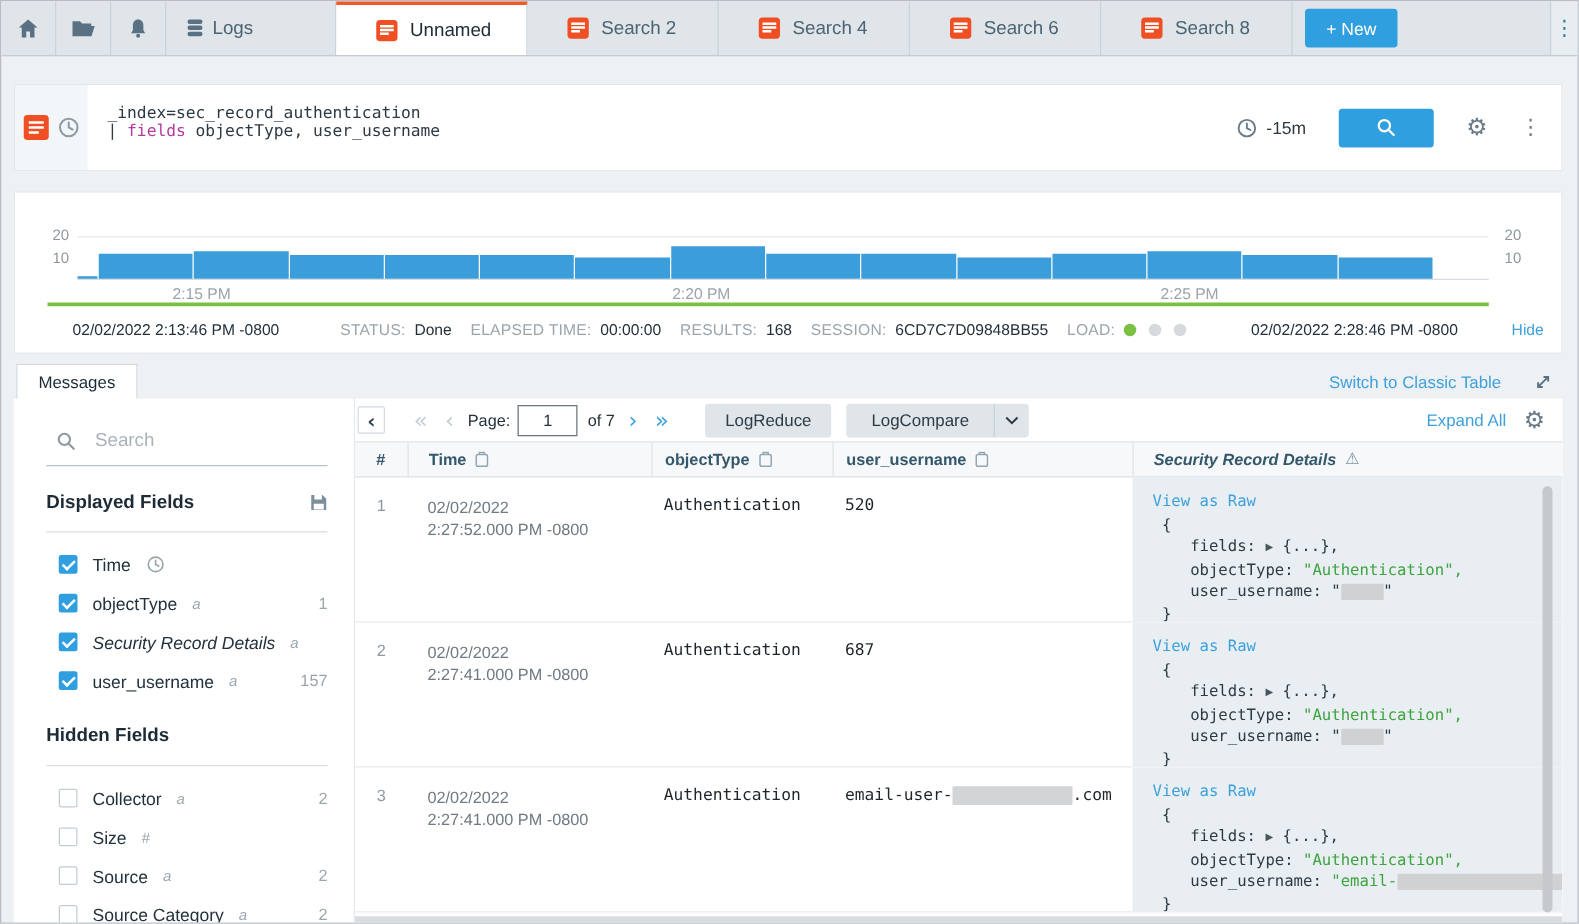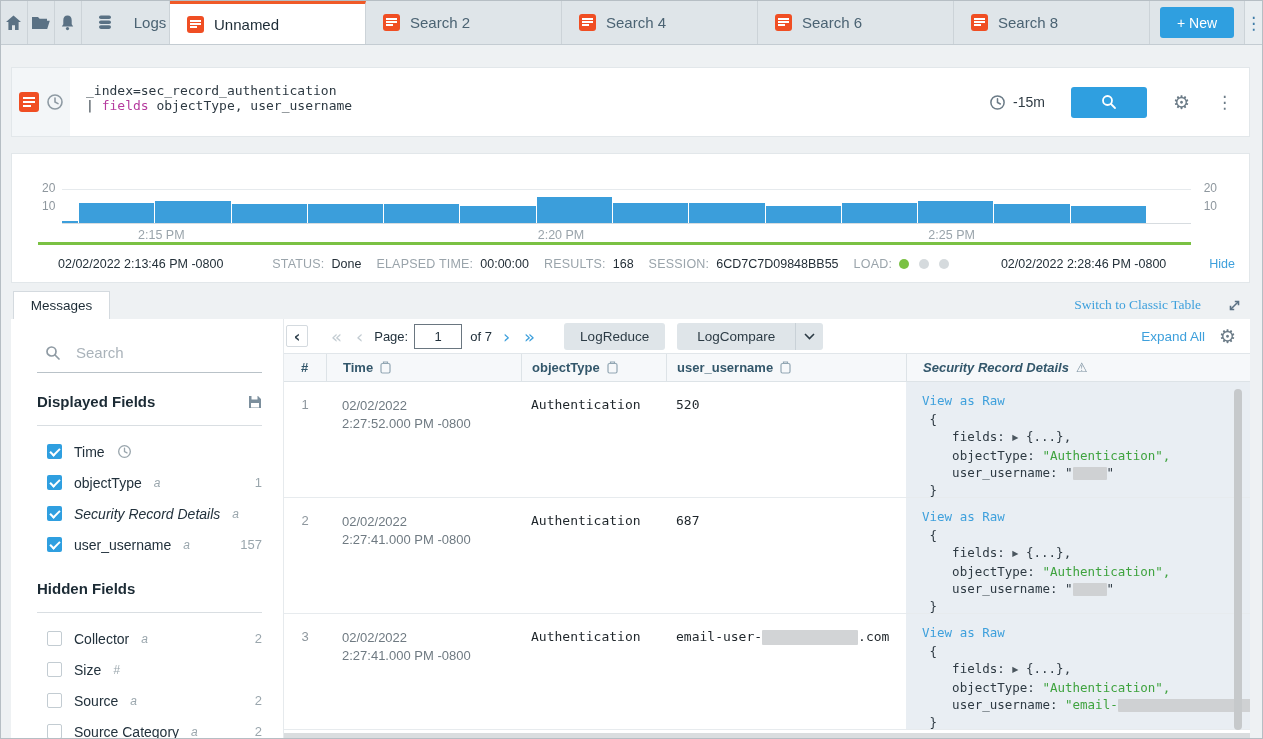--- a/index.html
+++ b/index.html
@@ -7,24 +7,24 @@
   .window{position:relative;width:1263px;height:739px;background:#eef1f3;border:1px solid #b6bec4;
     font-family:"Liberation Sans",sans-serif;font-size:13px;color:#243746;overflow:hidden;}
   .glyph{font-family:"DejaVu Sans",sans-serif;}
   svg{display:block;}
 
   
   .topbar{position:absolute;top:0;left:0;right:0;height:44px;background:#dfe5e9;
     border-bottom:1px solid #c4ccd2;display:flex;align-items:stretch;}
   .icon-tab{width:44px;display:flex;align-items:center;justify-content:center;
     border-right:1px solid #ccd3d8;color:#5a7184;cursor:pointer;}
-  .logs-tab{width:136px;display:flex;align-items:center;gap:21px;padding-left:15px;
+  .logs-tab{width:136px;display:flex;align-items:center;gap:6px;padding-left:15px;
     border-right:1px solid #ccd3d8;color:#4b6373;font-size:15px;}
   #session-tabs{display:flex;align-items:stretch;}
-  .session-tab{width:196px;display:flex;align-items:center;gap:10px;padding-left:17px;
+  .session-tab{width:153px;display:flex;align-items:center;gap:10px;padding-left:32px;
     border-right:1px solid #ccd3d8;color:#4b6373;font-size:15px;cursor:pointer;}
   .session-tab.active{background:#fff;border-top:3px solid #f05a28;color:#1c2b35;}
   .doc-icon{width:17px;height:17px;border-radius:3px;background:#f04e23;position:relative;flex:0 0 17px;}
   .doc-icon::before{content:'';position:absolute;left:3px;top:4px;width:11px;height:2px;background:#fff;box-shadow:0 3px 0 #fff;}
   .doc-icon::after{content:'';position:absolute;left:3px;top:10px;width:7px;height:2px;background:#fff;}
   .new-btn{align-self:center;margin:0 10px;height:31px;min-width:74px;background:#2f9fe0;color:#fff;
     border:none;border-radius:3px;font-size:14px;font-family:"Liberation Sans",sans-serif;cursor:pointer;padding:0 14px;}
   .topbar-dots{margin-left:auto;width:22px;display:flex;align-items:center;justify-content:center;
     background:#e8edf0;border-left:1px solid #ccd3d8;color:#3e7ca8;font-size:17px;cursor:pointer;}
 
@@ -65,21 +65,21 @@
   .sval{color:#242f38;margin-right:8px;}
   .load-dot{width:10px;height:10px;border-radius:50%;display:inline-block;margin-right:3px;}
   .ld-on{background:#7ac143;} .ld-off{background:#d5dadd;}
   .end-date{color:#24313a;margin-right:20px;}
   .hide-link{color:#3ea0dc;cursor:pointer;margin-left:23px;}
 
   
   .panel-header{position:absolute;top:290px;left:10px;right:12px;height:28px;display:flex;align-items:center;justify-content:center;}
   .messages-tab{width:97px;height:28px;margin-left:2px;background:#fff;border:1px solid #d4dadf;border-bottom:none;
     display:flex;align-items:center;justify-content:center;font-size:13.5px;color:#1c2b35;cursor:pointer;}
-  .switch-link{margin-left:auto;color:#3ea0dc;font-size:13.5px;cursor:pointer;font-family:Liberation Serif, serif;}
+  .switch-link{margin-left:auto;color:#3ea0dc;font-size:13.5px;cursor:pointer;}
   .resize-icon{margin:0 8px 0 26px;cursor:pointer;}
 
   
   .panel{position:absolute;top:318px;left:10px;right:12px;bottom:0;background:#fff;display:flex;}
   .sidebar{width:273px;flex:0 0 273px;border-right:1px solid #e6eaed;padding:20px 21px 0 26px;overflow:hidden;}
   .search-row{display:flex;align-items:center;gap:13px;border-bottom:1px solid #b9c2c8;padding:4px 2px 10px 8px;}
   .search-input{border:none;outline:none;font-size:15px;color:#243746;width:170px;font-family:"Liberation Sans",sans-serif;}
   .search-input::placeholder{color:#aab3ba;}
   .sec-head{display:flex;align-items:center;margin-top:20px;font-size:15px;font-weight:bold;color:#1c2b35;}
   .sec-head .spacer{margin-left:auto;}

